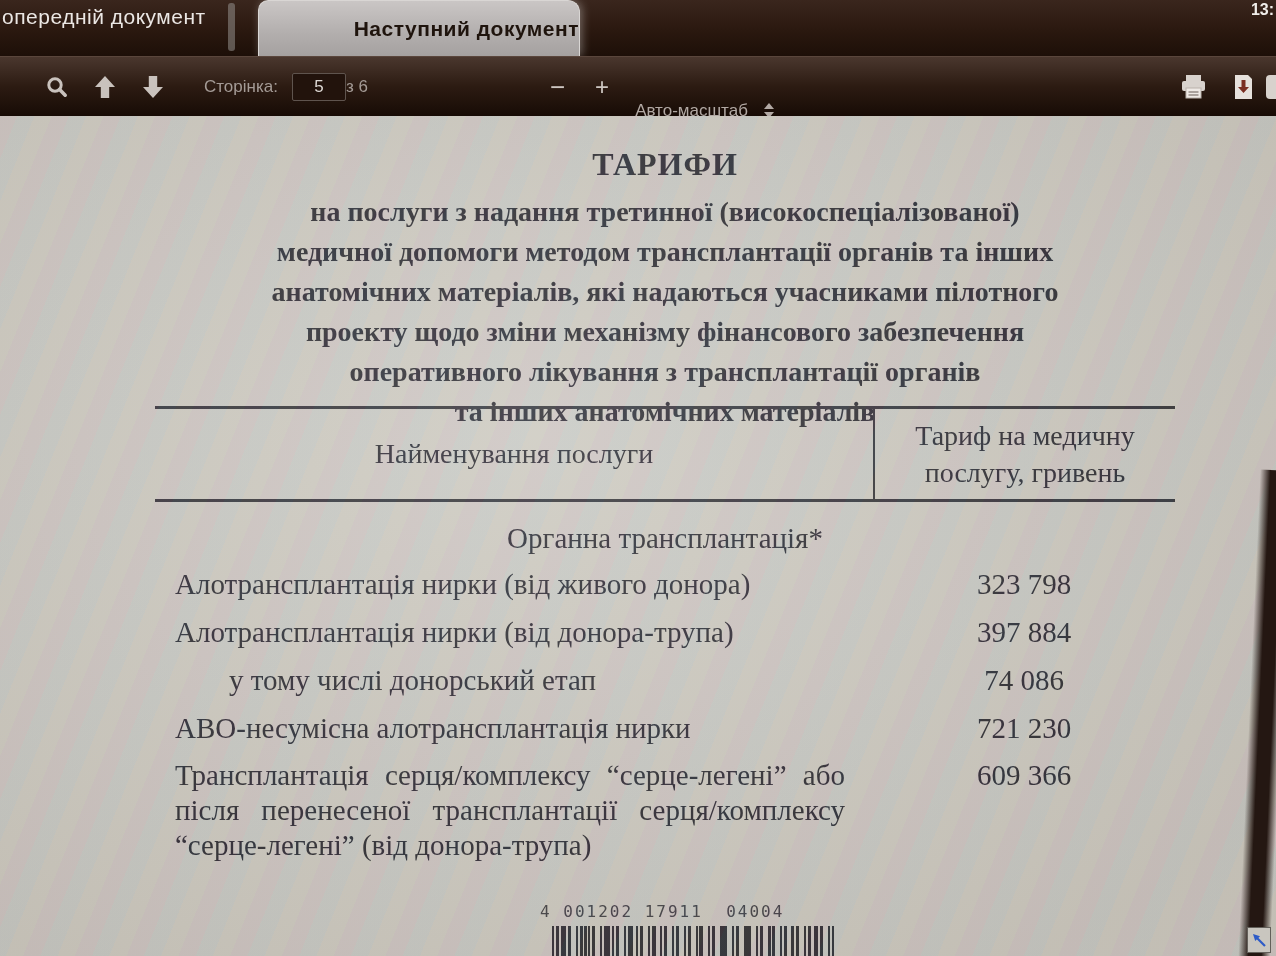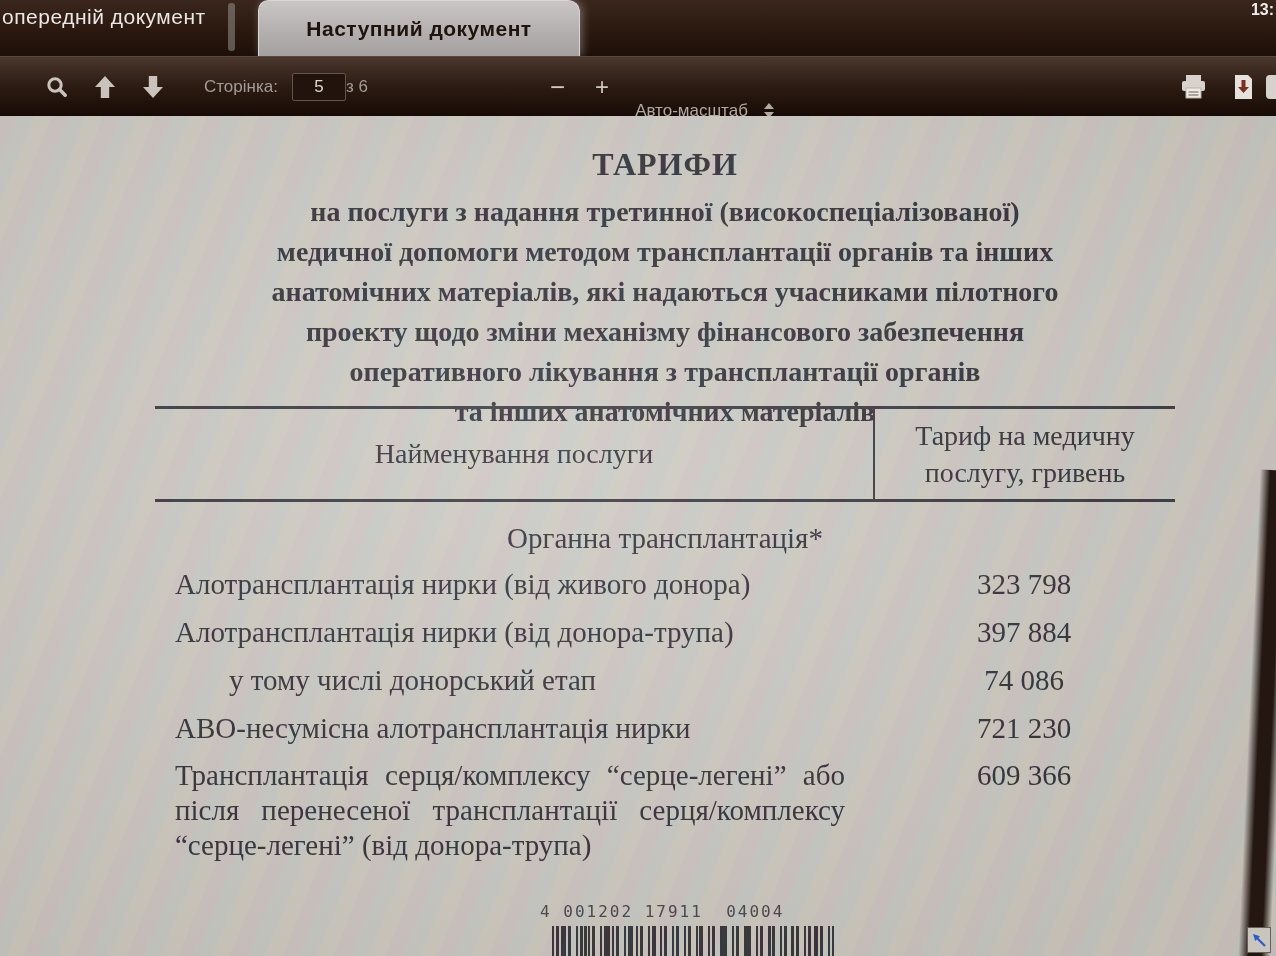--- a/index.html
+++ b/index.html
@@ -24,21 +24,21 @@
   .tab-seam {
     position:absolute; left:228px; top:3px; width:7px; height:48px;
     background:#948f8d; opacity:.55; border-radius:3px;
   }
   .tab-active {
     position:absolute; left:258px; top:0; width:322px; height:56px;
     background:linear-gradient(180deg,#cac6c5 0%, #b2aead 60%, #a5a1a0 100%);
     border-radius:10px 12px 0 0;
     border:1px solid #d9d6d4; border-bottom:none;
     box-shadow:2px 0 10px rgba(255,255,255,.35);
-    display:flex; align-items:center; justify-content:center;
+    display:flex; align-items:center; justify-content:flex-end;
     color:#1f140d; font-weight:bold; font-size:21px; letter-spacing:.5px;
   }
   .clock {
     position:absolute; right:2px; top:1px; color:#f1eeea;
     font-size:16px; font-weight:bold;
   }
 
   
   .toolbar {
     position:absolute; top:56px; left:0; right:0; height:60px;

